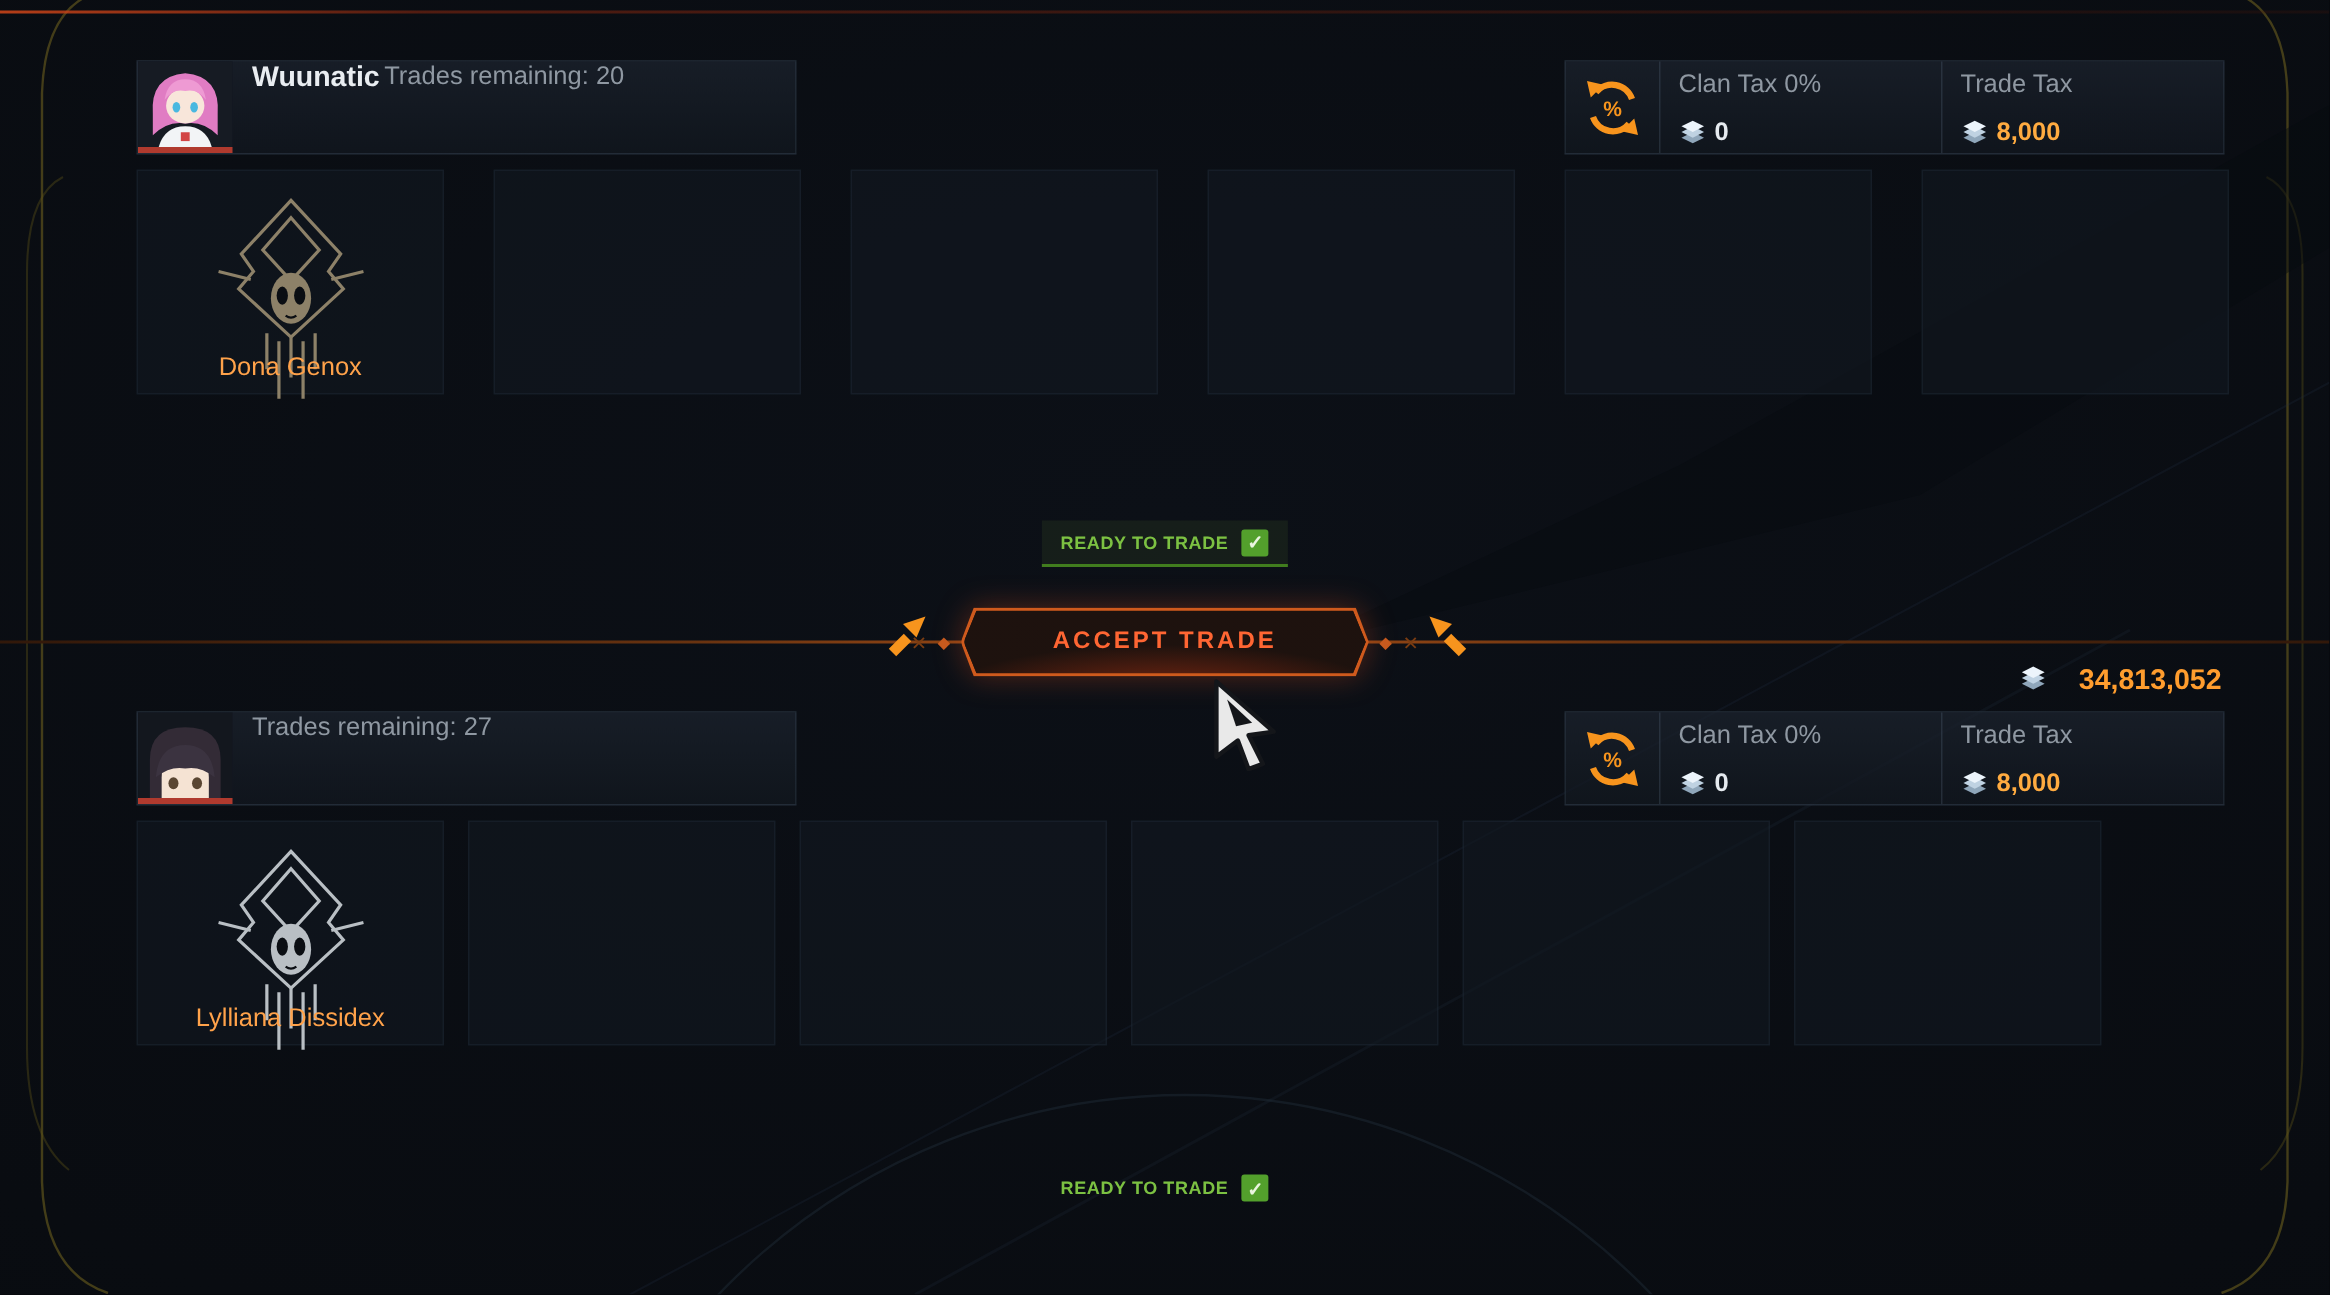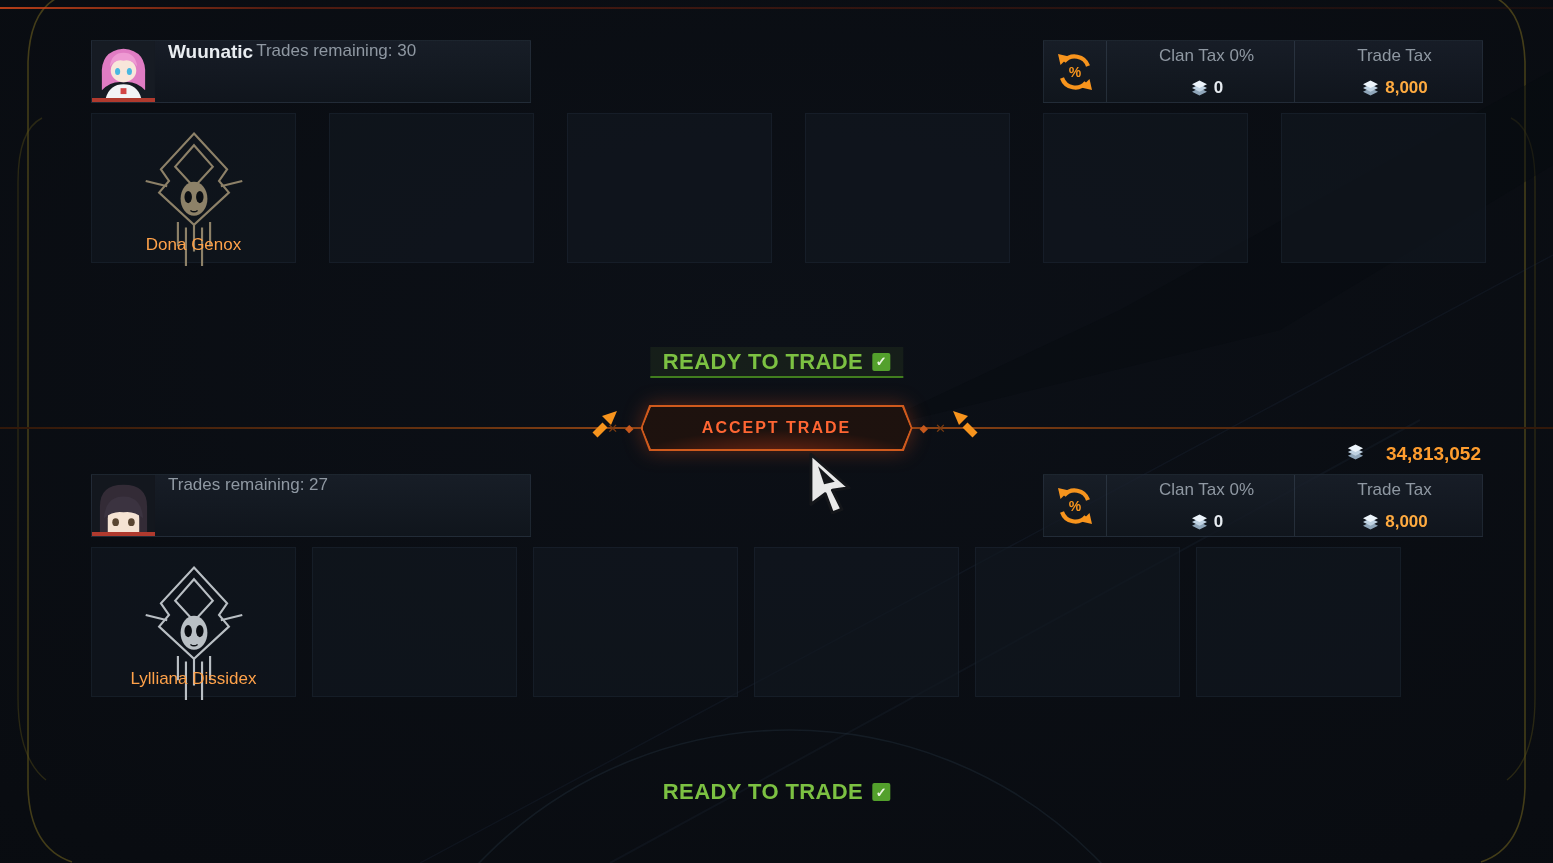--- a/index.html
+++ b/index.html
@@ -29,21 +29,21 @@
 
   .avatar { position:relative; width:63px; flex:0 0 63px; background:#141922; }
   .avatar svg { display:block; width:100%; height:57px; }
   .avatar-underline { position:absolute; left:0; right:0; bottom:0; height:4px; background:#b03a2e; }
   .player-text { display:flex; flex-direction:row; justify-content:center; padding-left:13px; gap:3px; }
   .player-name { font-size:19px; font-weight:bold; color:#e9edf1; }
   .player-sub { font-size:17px; color:#8f98a2; }
 
   .tax-icon-zone { flex:0 0 62px; display:flex; align-items:center; justify-content:center; }
   .tax-zone { flex:1; border-left:1px solid rgba(110,130,155,.22); padding:8px 0 8px 12px;
-    display:flex; flex-direction:column; justify-content:center; gap:12px;align-items:center; }
+    display:flex; flex-direction:column; justify-content:center; gap:12px; }
   .tax-label { font-size:17px; color:#8f98a2; }
   .tax-value { display:flex; align-items:center; gap:5px; font-size:17px; font-weight:bold; }
   .tax-value .white { color:#e6ebf0; }
   .tax-value .amber { color:#ffab40; }
   .credits-ic { width:19px; height:16px; flex:0 0 19px; }
 
   .cycle-icon { position:relative; width:42px; height:42px; }
   .cycle-icon svg { position:absolute; inset:0; width:100%; height:100%; }
   .cycle-icon .pct { position:absolute; inset:0; display:flex; align-items:center; justify-content:center;
     color:#f7941d; font-weight:bold; font-size:14px; }
@@ -55,21 +55,21 @@
   .slot { position:relative; height:150px; background:rgba(17,24,33,.62); border:1px solid rgba(90,115,145,.10); cursor:pointer; }
   .sigil { position:absolute; left:50%; top:16px; transform:translateX(-50%); width:118px; height:152px; }
   .sigil-gold { color:#8d8168; }
   .sigil-silver { color:#b9bfc4; }
   .item-name { position:absolute; left:0; right:0; bottom:7px; text-align:center; font-size:17px; color:#ffa24a; }
 
   
   .ready-panel { position:absolute; left:50%; transform:translateX(-50%); display:flex; align-items:center; gap:9px; }
   .pos-ready-top { top:347px; height:31px; padding:0 13px; background:rgba(44,62,33,.32); border-bottom:2px solid #417d1e; }
   .pos-ready-bottom { top:779px; height:26px; }
-  .ready-text { font-size:22px; font-weight:bold; color:#7cc142; letter-spacing:.4px; }
+  .ready-text { font-size:12px; font-weight:bold; color:#7cc142; letter-spacing:.4px; }
   .checkbox { width:18px; height:18px; background:#53a02c; border-radius:2px; cursor:pointer;
     display:flex; align-items:center; justify-content:center; color:#eaf5e0; font-size:13px; font-weight:bold; }
 
   
   .divider { position:absolute; left:0; right:0; top:427px; height:2px;
     background:linear-gradient(90deg,#31180a,#693310 30%,#8a4214 40%,#8a4214 60%,#693310 70%,#31180a); }
   .give-arrow { position:absolute; top:408px; width:30px; height:30px; }
   .give-arrow-left { left:590px; }
   .give-arrow-right { left:950px; transform:scaleX(-1); }
 
@@ -121,21 +121,21 @@
         <path d="M18 26 Q20 12 32 12 Q44 12 46 26 Q40 18 32 20 Q24 18 18 26 Z" fill="#ee9ad3"></path>
         <ellipse cx="26" cy="31" rx="2.6" ry="3.6" fill="#49b8e0"></ellipse>
         <ellipse cx="38" cy="31" rx="2.6" ry="3.6" fill="#49b8e0"></ellipse>
         <path d="M14 58 Q18 44 32 44 Q46 44 50 58 Z" fill="#f2f4f6"></path>
         <rect x="29" y="48" width="6" height="6" fill="#d24545"></rect>
       </svg>
       <div class="avatar-underline"></div>
     </div>
     <div class="player-text">
       <div class="player-name">Wuunatic</div>
-      <div class="player-sub">Trades remaining: 30</div>
+      <div class="player-sub">Trades remaining: 20</div>
     </div>
   </div>
 
   <div class="tax-bar pos-top-tax">
     <div class="tax-icon-zone">
       <div class="cycle-icon">
         <svg viewBox="0 0 42 42">
             <use href="#cycle"></use>
           </svg>
         <span class="pct">%</span>

